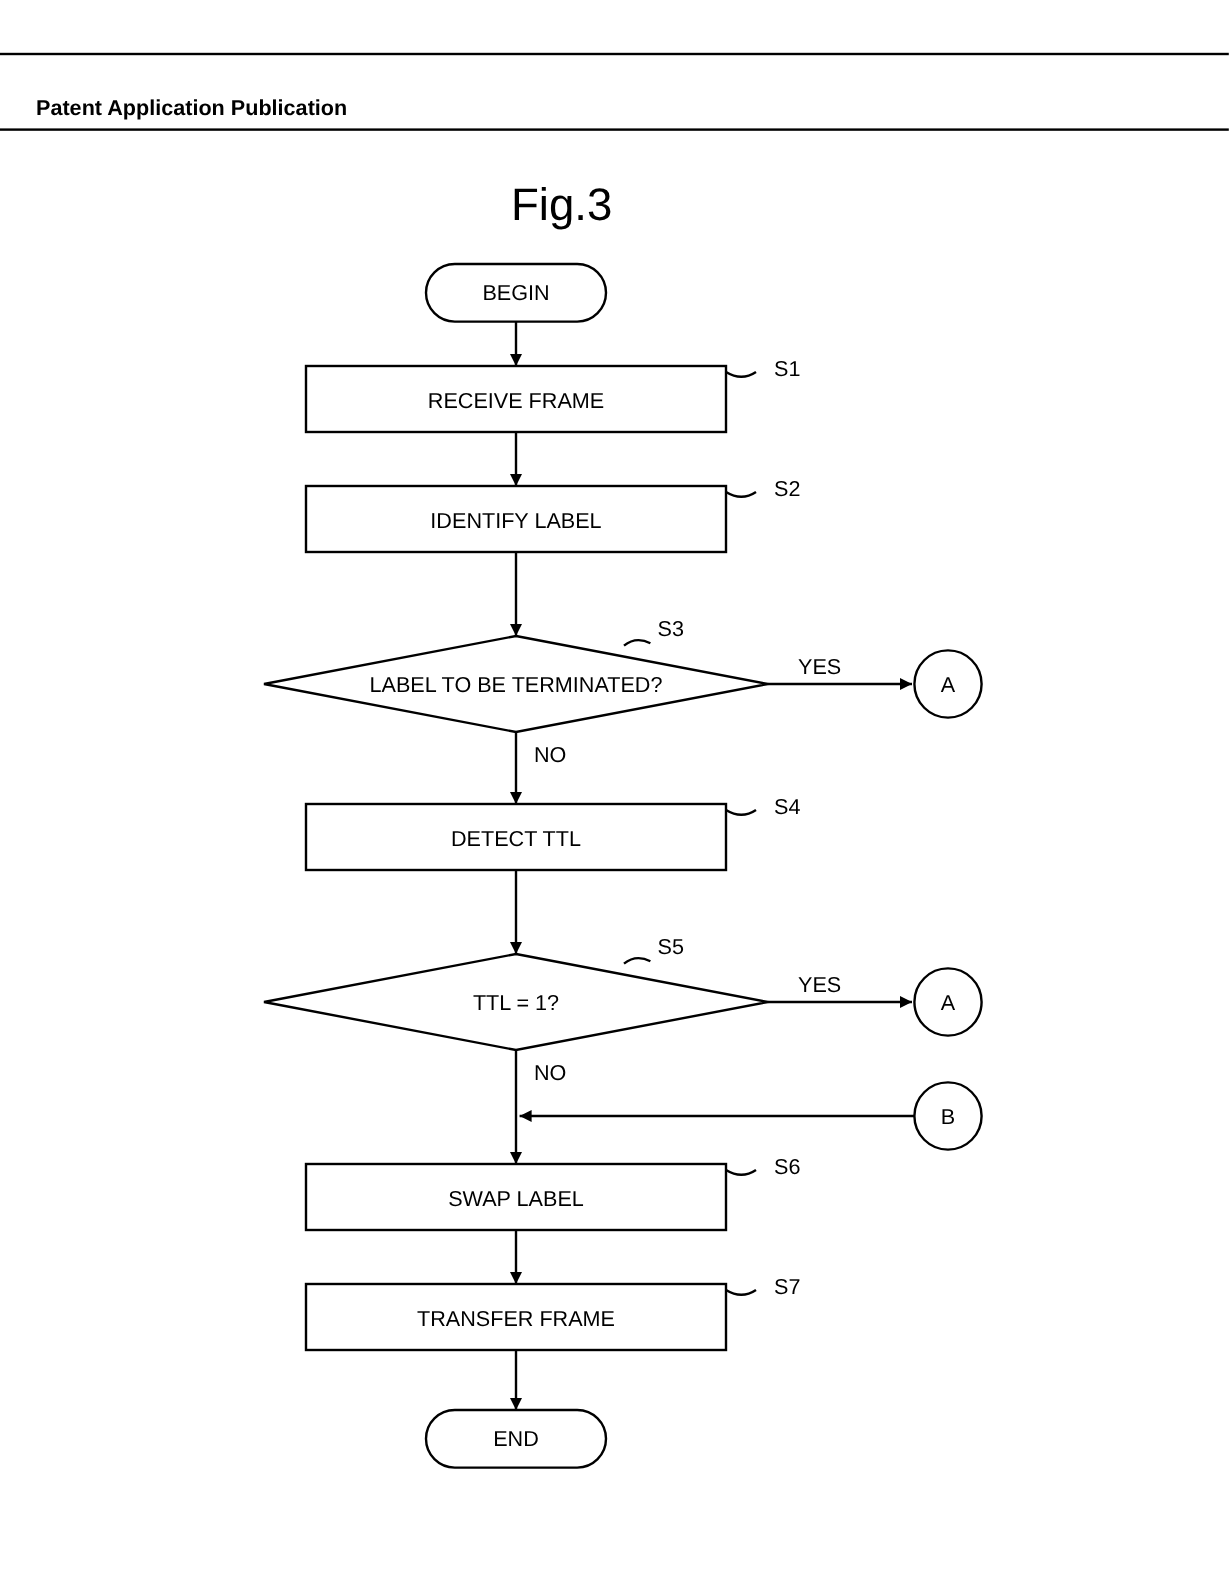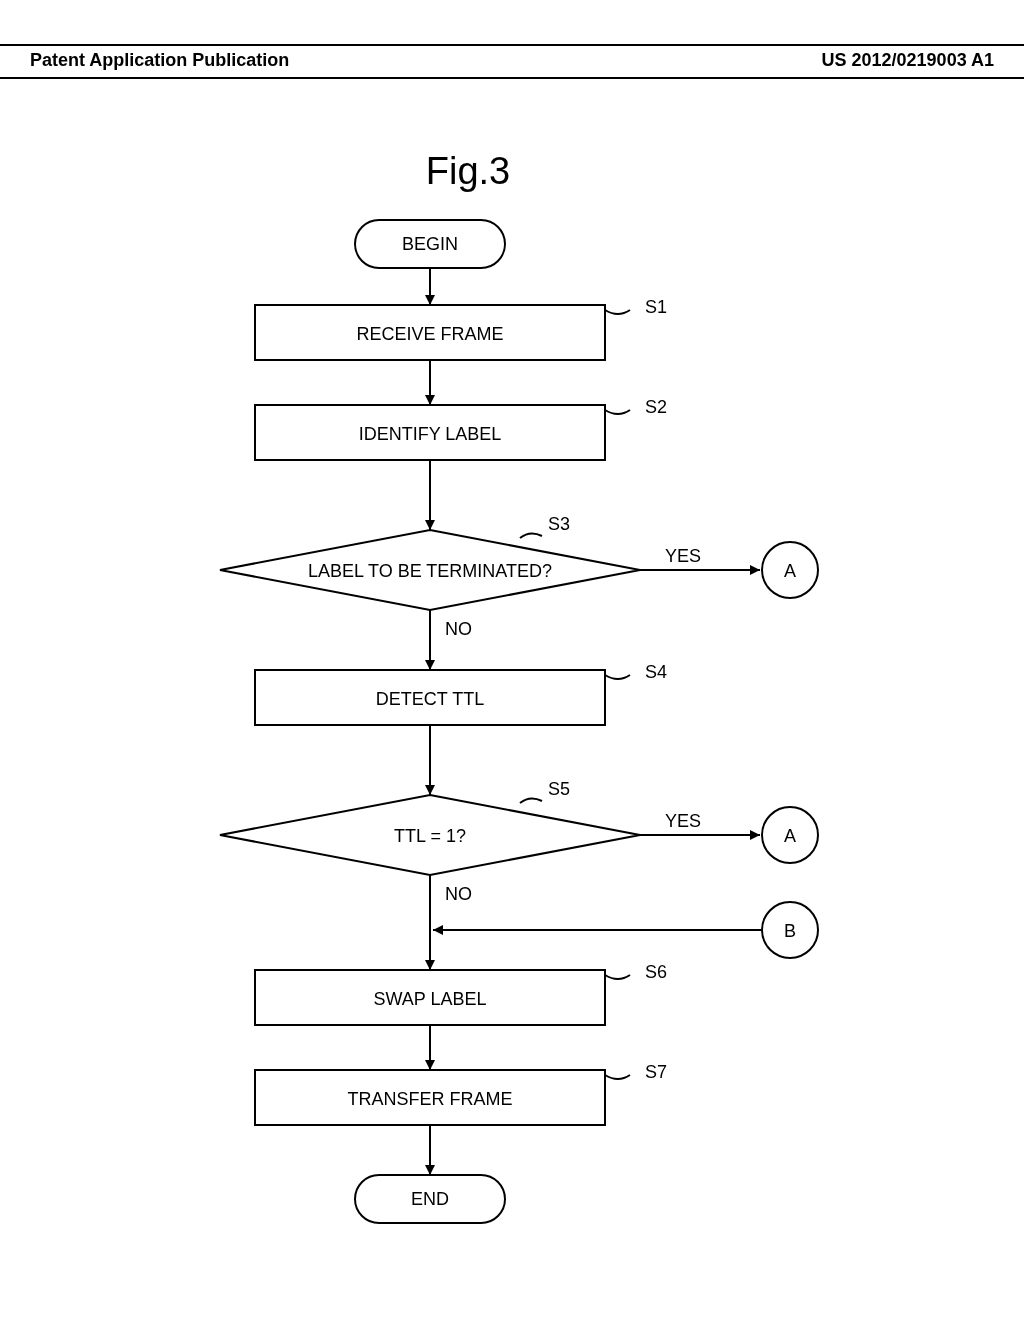--- a/index.html
+++ b/index.html
@@ -22,21 +22,21 @@
   }
   .header-row {
     display: flex;
     font-weight: bold;
     font-size: 18px;
     padding: 0 30px 6px 30px;
   }
   .header-left { flex: 1; text-align: left; }
   .header-mid  { flex: 1; text-align: center; }
   .header-right{ flex: 1; text-align: right; }
-  .header-line2 { border-bottom: 2px solid #000; }
+  .header-line2 { border-bottom: 2px solid #000; margin-top: 30px; }
   .fig-title {
     position: absolute;
     top: 150px;
     left: 0;
     width: 936px;
     text-align: center;
     font-size: 38px;
     font-weight: normal;
     font-family: Arial, sans-serif;
   }
@@ -55,21 +55,20 @@
   }
   .step-text { font-size: 18px; }
   .edge-text { font-size: 18px; }
 </style>
 </head>
 <body>
 
 <div class="header">
   <div class="header-row header-line2">
     <div class="header-left">Patent Application Publication</div>
-    <div class="header-right">US 2012/0219003 A1</div>
   </div>
 </div>
 
 <div class="fig-title">Fig.3</div>
 
 <div class="svg-wrap">
 <svg width="1024" height="1080" viewBox="0 0 1024 1080">
   <defs>
     <marker id="arrow" markerWidth="12" markerHeight="12" refX="10" refY="5" orient="auto" markerUnits="userSpaceOnUse">
       <path d="M0,0 L10,5 L0,10 Z" fill="#000"></path>

